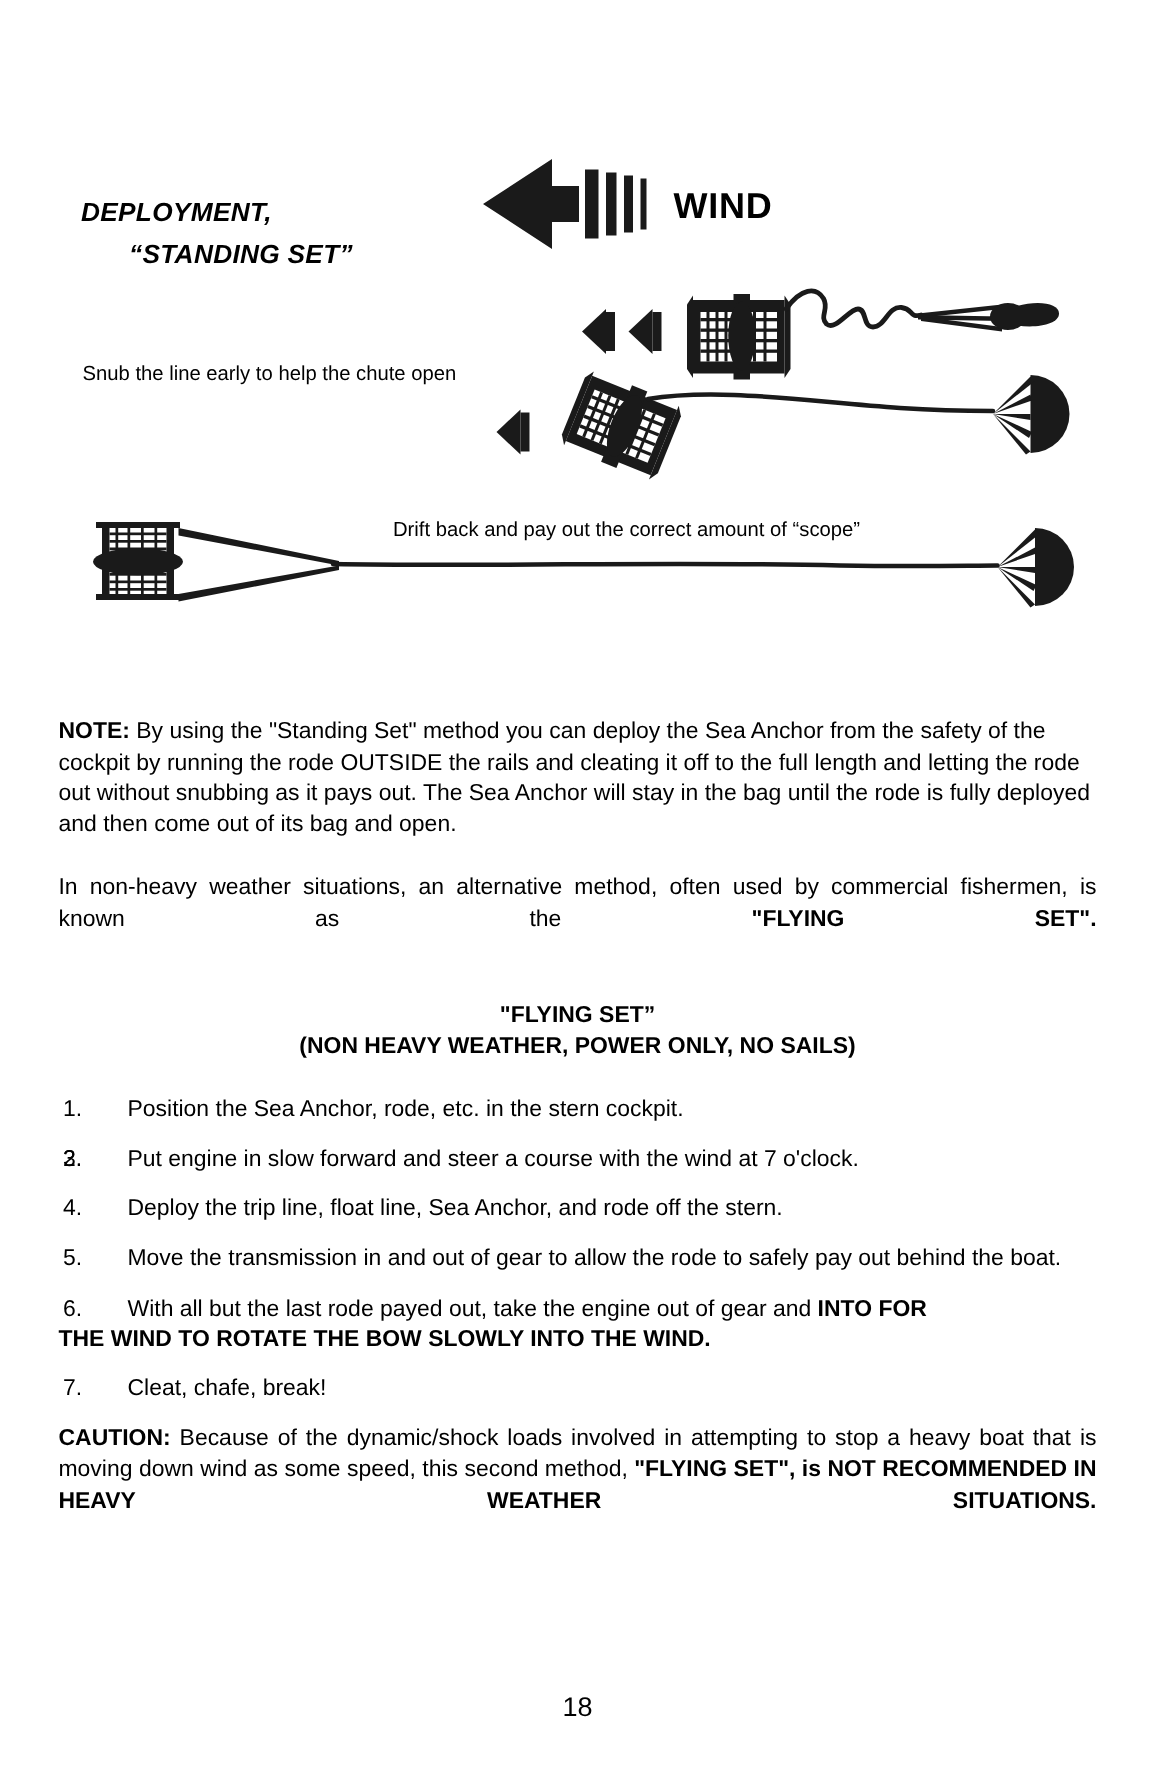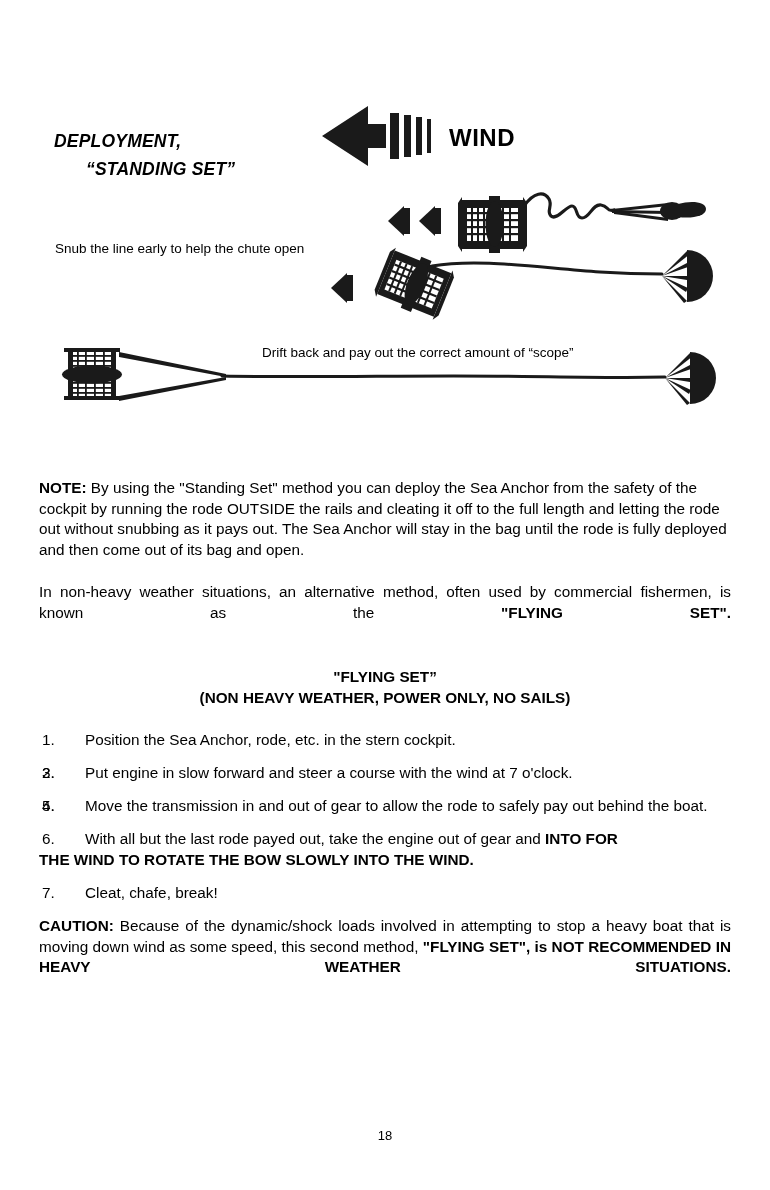--- a/index.html
+++ b/index.html
@@ -122,21 +122,21 @@
 
   b, strong { font-weight: bold; }
 
   
   #page-number {
     position: absolute;
     left: 0;
     top: 1128px;
     width: 770px;
     text-align: center;
-    font-size: 13px;
+    font-size: 18px;
   }
 </style>
 </head>
 <body>
 
 <div id="diagram">
 
   <svg width="770" height="440" viewBox="0 0 770 440" xmlns="http://www.w3.org/2000/svg">
 
     <g fill="#1a1a1a">
@@ -305,21 +305,21 @@
     <li id="step-1">
       <span class="num">1.</span><span>Position the Sea Anchor, rode, etc. in the stern cockpit.</span>
     </li>
     <li id="step-2">
       <span class="num">2.</span>
     </li>
     <li id="step-3">
       <span class="num">3.</span><span>Put engine in slow forward and steer a course with the wind at 7 o'clock.</span>
     </li>
     <li id="step-4">
-      <span class="num">4.</span>
+      <span class="num">4.</span><span>Deploy the trip line, float line, Sea Anchor, and  rode off the stern.</span>
     </li>
     <li id="step-5">
       <span class="num">5.</span><span>Move the transmission in and out of gear to allow the rode to safely pay out behind the boat.</span>
     </li>
     <li id="step-6">
       <span class="num">6.</span><span>With all but the last rode payed out, take the engine out of gear and </span><b>INTO FOR</b><span class="cont">THE WIND TO ROTATE THE BOW SLOWLY INTO THE WIND.</span>
     </li>
     <li id="step-7">
       <span class="num">7.</span><span>Cleat, chafe, break!</span>
     </li>

